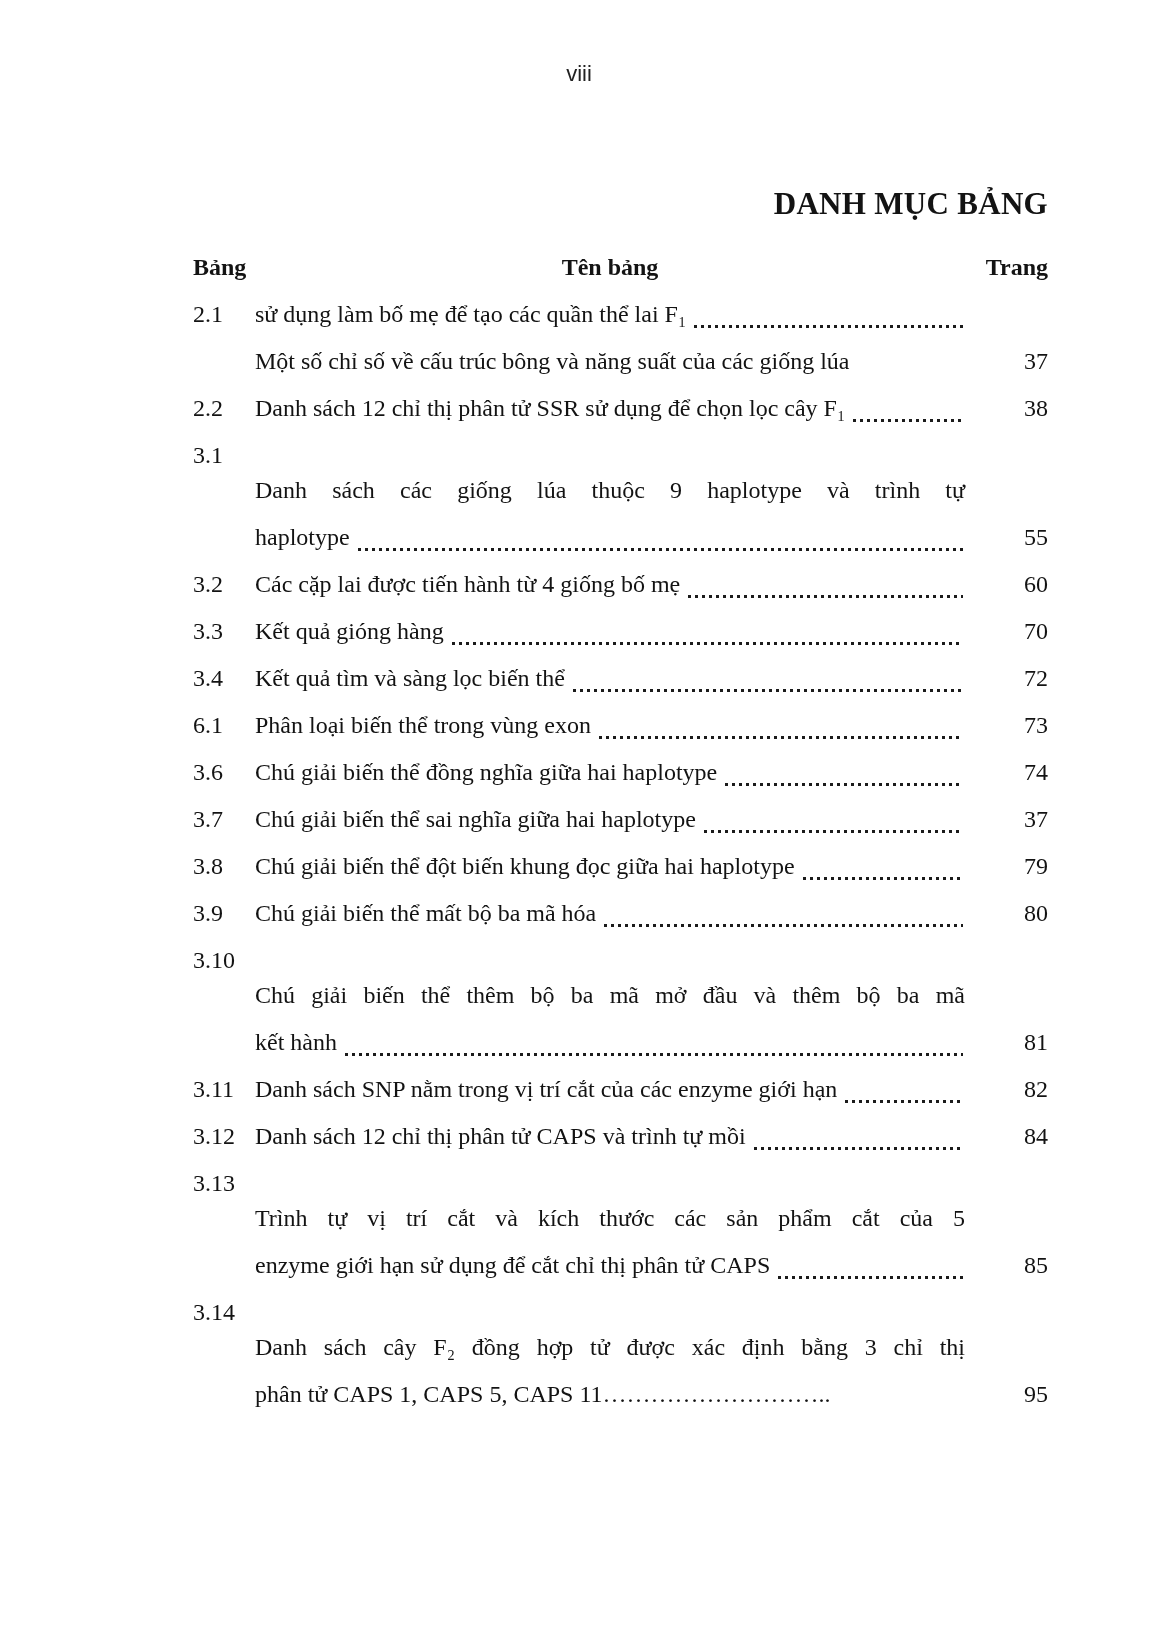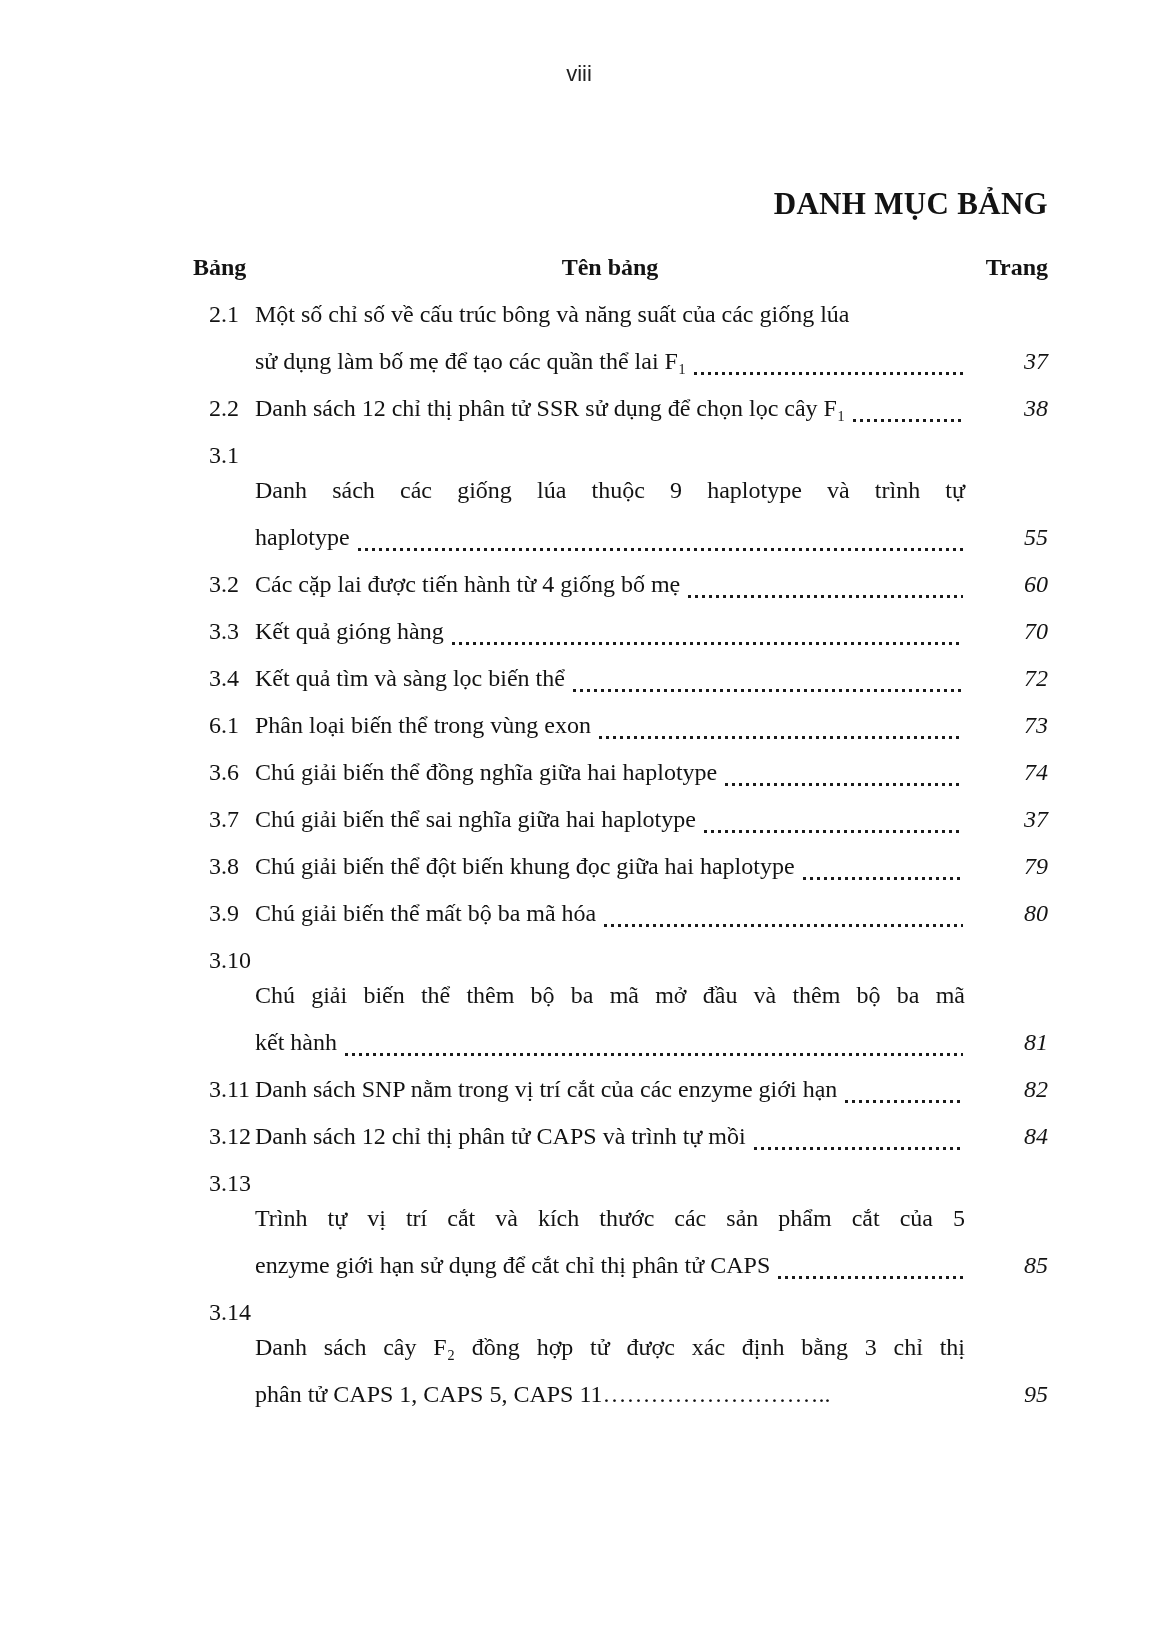--- a/index.html
+++ b/index.html
@@ -42,23 +42,23 @@
   .row {
     display: grid;
     grid-template-columns: 62px 1fr 83px;
   }
 
   .header-row { line-height: 47px; font-weight: bold; }
   .header-row .col-bang   { text-align: left; }
   .header-row .col-tenbang{ text-align: center; }
   .header-row .col-trang  { text-align: right; }
 
-  .entry-num   { line-height: 47px; align-self: start; margin-left: 16px; }
+  .entry-num   { line-height: 47px; align-self: start; }
   .entry-title { min-width: 0; }
-  .entry-page  { line-height: 47px; align-self: end; text-align: right; font-style: italic; }
+  .entry-page  { line-height: 47px; align-self: end; text-align: right; }
 
   .line { display: flex; line-height: 47px; }
   .line-text { white-space: nowrap; }
   .line.justify {
     display: block;
     text-align: justify;
     text-align-last: justify;
     margin-top: 35px;
   }
   .line.justify .line-text { white-space: normal; }
@@ -89,26 +89,26 @@
       <div class="col-bang">Bảng</div>
       <div class="col-tenbang">Tên bảng</div>
       <div class="col-trang">Trang</div>
     </div>
 
     <div id="entries">
   <div class="row entry">
     <div class="entry-num">2.1</div>
     <div class="entry-title">
             <div class="line">
+              <span class="line-text">sử dụng làm bố mẹ để tạo các quần thể lai F₁</span>
+              <span class="leader"></span>
+            </div>
+            <div class="line">
               <span class="line-text">Một số chỉ số về cấu trúc bông và năng suất của các giống lúa</span>
             </div>
-            <div class="line">
-              <span class="line-text">sử dụng làm bố mẹ để tạo các quần thể lai F₁</span>
-              <span class="leader"></span>
-            </div>
           </div>
     <div class="entry-page">37</div>
   </div>
 
   <div class="row entry">
     <div class="entry-num">2.2</div>
     <div class="entry-title">
             <div class="line">
               <span class="line-text">Danh sách 12 chỉ thị phân tử SSR sử dụng để chọn lọc cây F₁</span>
               <span class="leader"></span>

